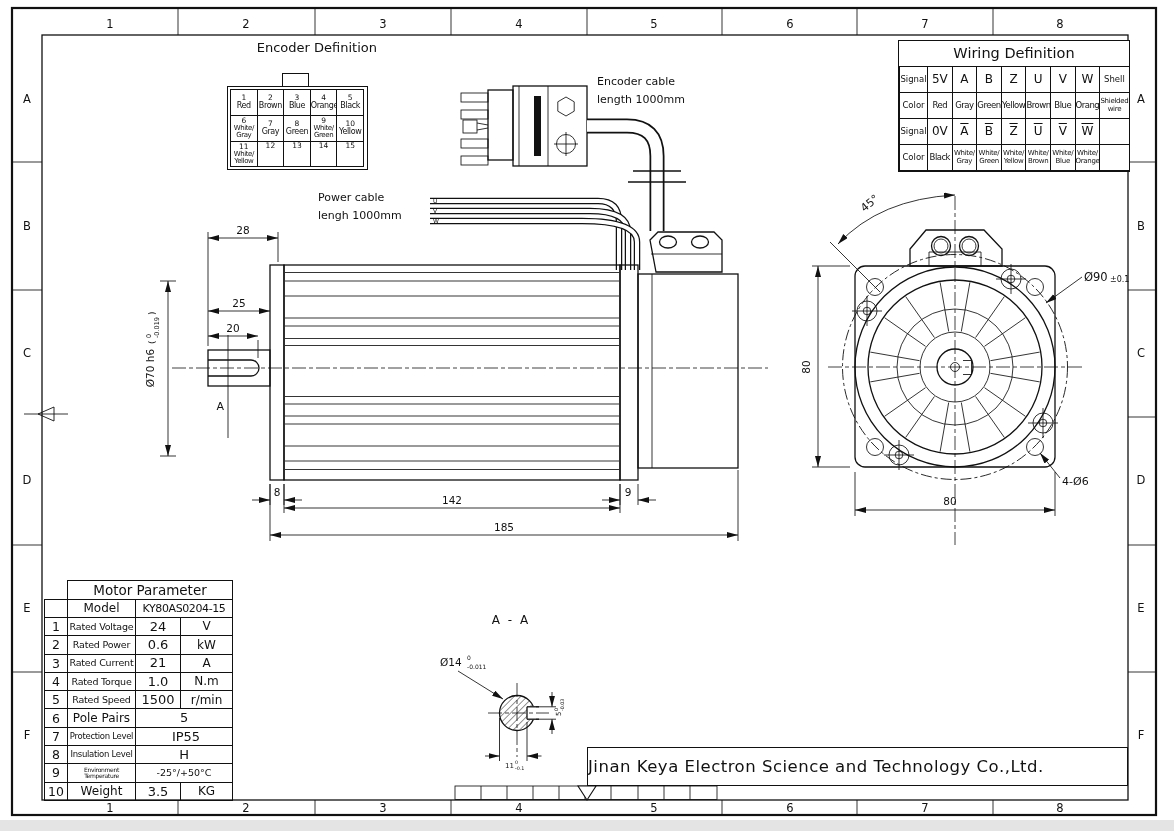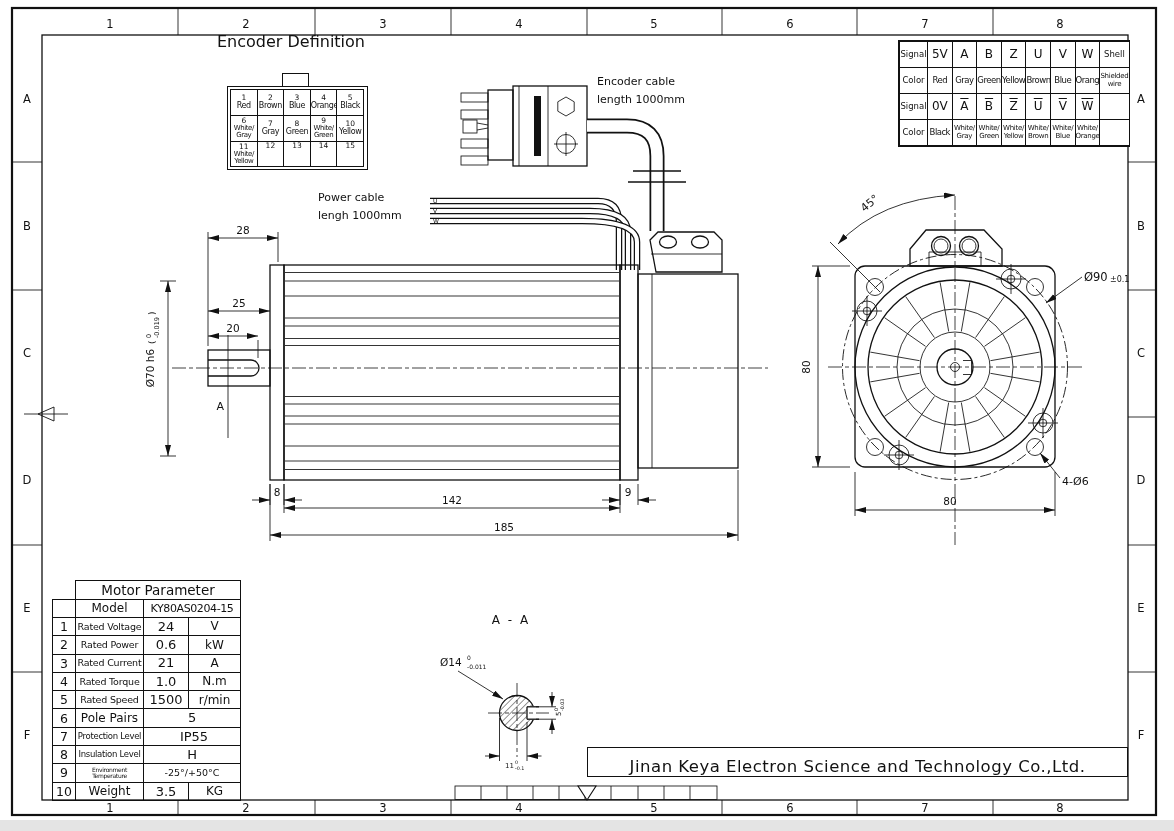--- a/index.html
+++ b/index.html
@@ -11,41 +11,41 @@
   .th{stroke:#111;stroke-width:0.85;fill:none}
   .cl{stroke:#111;stroke-width:0.8;fill:none;stroke-dasharray:14 3 4 3}
   .dd{stroke:#111;stroke-width:0.9;fill:none;stroke-dasharray:11 3 3 3}
   .tube-b{stroke:#111;fill:none}
   .tube-w{stroke:#fff;fill:none}
   
   .tbl{position:absolute;border-collapse:collapse;table-layout:fixed;background:transparent}
   .tbl td{border:1.2px solid #111;padding:0;text-align:center;vertical-align:middle;overflow:hidden;line-height:1.05}
   .enc-wrap{position:absolute;left:227px;top:86px;width:141px;height:84px;border:1.2px solid #111;padding:2px;box-sizing:border-box}
   .enc-tab{position:absolute;left:282px;top:73px;width:27px;height:14px;border:1.2px solid #111;box-sizing:border-box;background:#fff}
-  .enc-title{position:absolute;left:217px;top:32px;width:160px;text-align:left;font-size:16px}
+  .enc-title{position:absolute;left:217px;top:40px;width:160px;text-align:right;font-size:13px}
   .pin-n{font-size:7.5px}
   .pin-c{font-size:8px;letter-spacing:-0.4px}
   .pin-c.two{font-size:7px;line-height:1.02}
   .wir-wrap{position:absolute;left:898px;top:40px;width:232px;border:1.2px solid #111;box-sizing:border-box;background:#fff}
   .wir-title{height:25px;line-height:25px;text-align:center;font-size:14.5px}
   .sig{font-size:8.5px}
   .big{font-size:12px}
   .ovl{text-decoration:overline}
   .clr{font-size:8.5px;letter-spacing:-0.5px}
   .wht{font-size:7px;letter-spacing:-0.3px;line-height:1.02}
   .mot-title{font-size:13.5px}
   .no{font-size:12.5px}
   .lbl{font-size:9.5px;letter-spacing:-0.2px}
   .lbl-lg{font-size:12px}
   .lbl-s{font-size:8.5px;letter-spacing:-0.3px}
   .lbl-xs{font-size:6px;letter-spacing:-0.3px}
   .val{font-size:13px}
   .val-s{font-size:11px;letter-spacing:-0.4px}
   .unit{font-size:12px}
-  .company{position:absolute;left:587px;top:747px;width:541px;height:30px;border:1.3px solid #111;box-sizing:border-box;text-align:center;line-height:38px;font-size:16.5px;letter-spacing:0.5px;background:#fff}
+  .company{position:absolute;left:587px;top:747px;width:541px;height:39px;border:1.3px solid #111;box-sizing:border-box;text-align:left;line-height:38px;font-size:16.5px;letter-spacing:0.5px;background:#fff}
   .cable-label{position:absolute;font-size:11px;line-height:18px;white-space:pre-line}
 </style>
 </head>
 <body>
 
 <div class="sheet">
 
 <svg width="1174" height="831" viewBox="0 0 1174 831">
   <defs>
     <marker id="ma" markerWidth="14" markerHeight="8" refX="11" refY="3" orient="auto-start-reverse" markerUnits="userSpaceOnUse">
@@ -466,20 +466,21 @@
             </td>
       <td style="vertical-align:top">
               <div class="pin-n">15</div>
             </td>
     </tr>
   </tbody>
       </table>
 </div>
 
 <div class="wir-wrap">
+  <div class="wir-title">Wiring Definition</div>
   <table class="tbl" style="position:static;width:229.5px;margin-left:-0px">
     <colgroup>
           <col style="width:28px">
           <col style="width:24.6px">
           <col style="width:24.6px">
           <col style="width:24.6px">
           <col style="width:24.6px">
           <col style="width:24.6px">
           <col style="width:24.6px">
           <col style="width:24.6px">
@@ -527,21 +528,21 @@
       <td class="wht">White/ Yellow</td>
       <td class="wht">White/ Brown</td>
       <td class="wht">White/ Blue</td>
       <td class="wht">White/ Orange</td>
       <td class="wht"></td>
     </tr>
   </tbody>
       </table>
 </div>
 
-<table class="tbl" style="left:52px;top:580px;width:188px">
+<table class="tbl" style="left:44px;top:580px;width:188px">
   <colgroup>
         <col style="width:23px">
         <col style="width:68px">
         <col style="width:45px">
         <col style="width:52px">
       </colgroup>
   <tbody>
         <tr style="height:19px">
           <td style="border-top:none;border-left:none"></td>
           <td colspan="3" class="mot-title">Motor Parameter</td>

